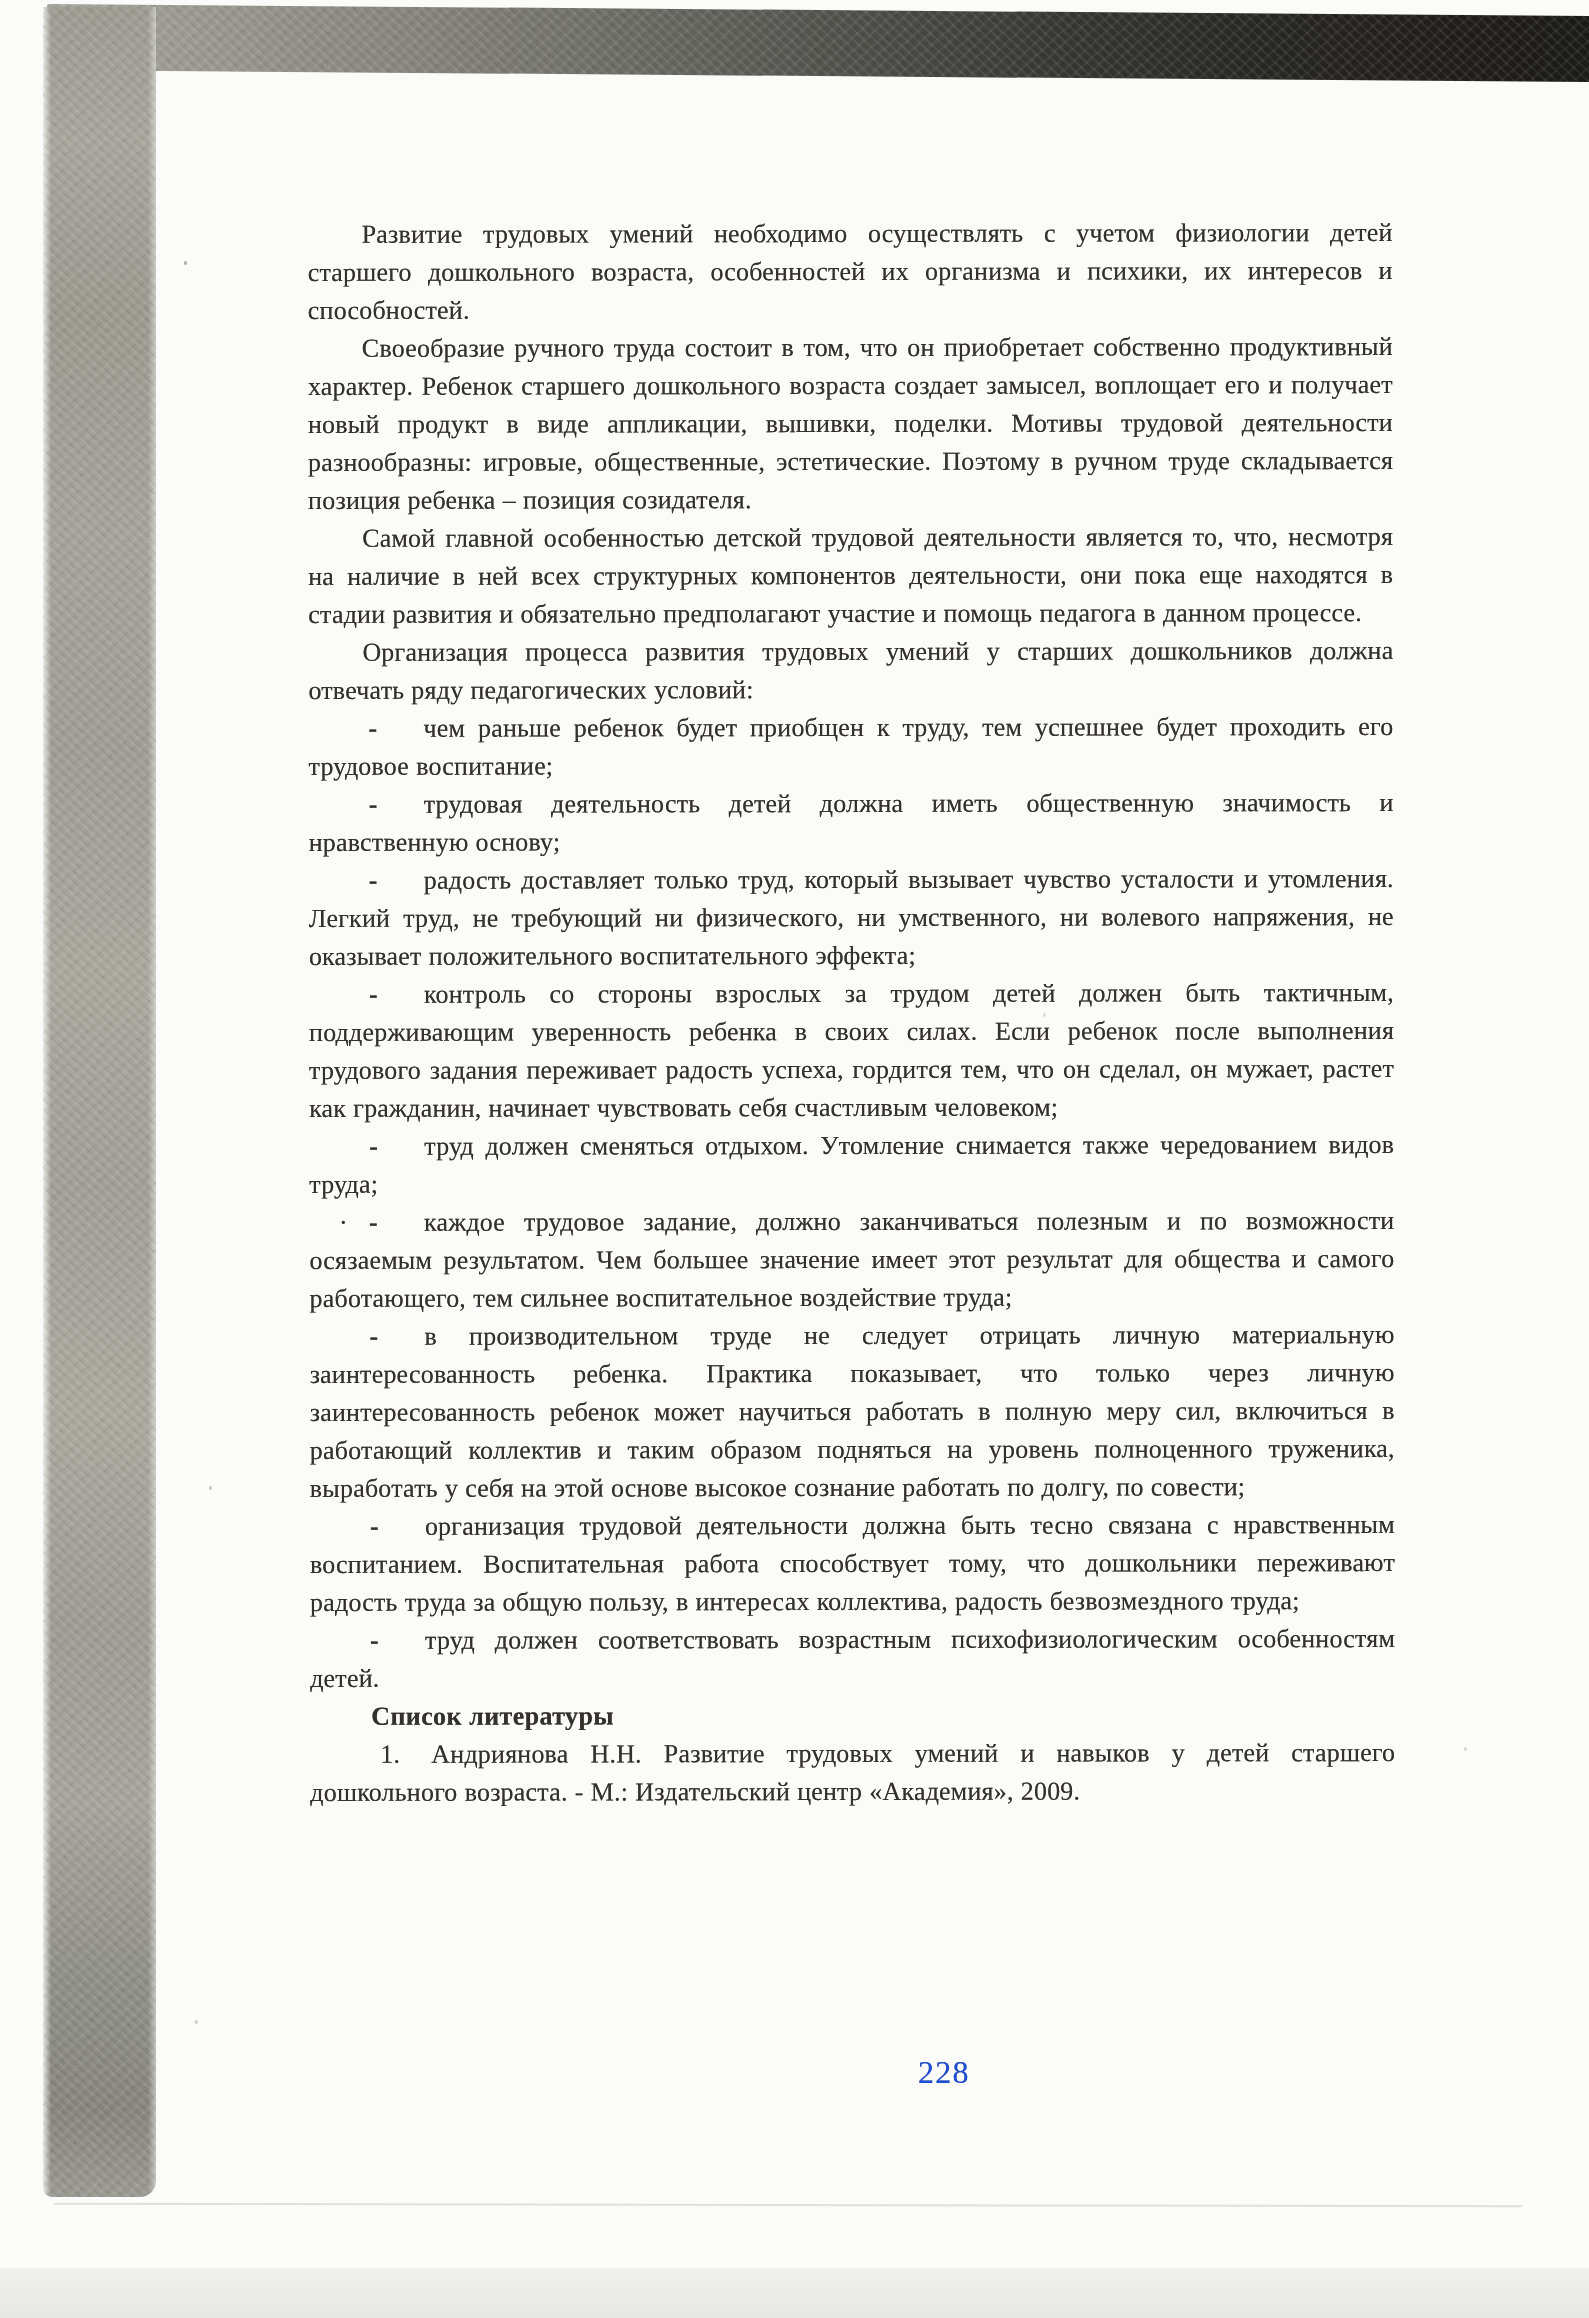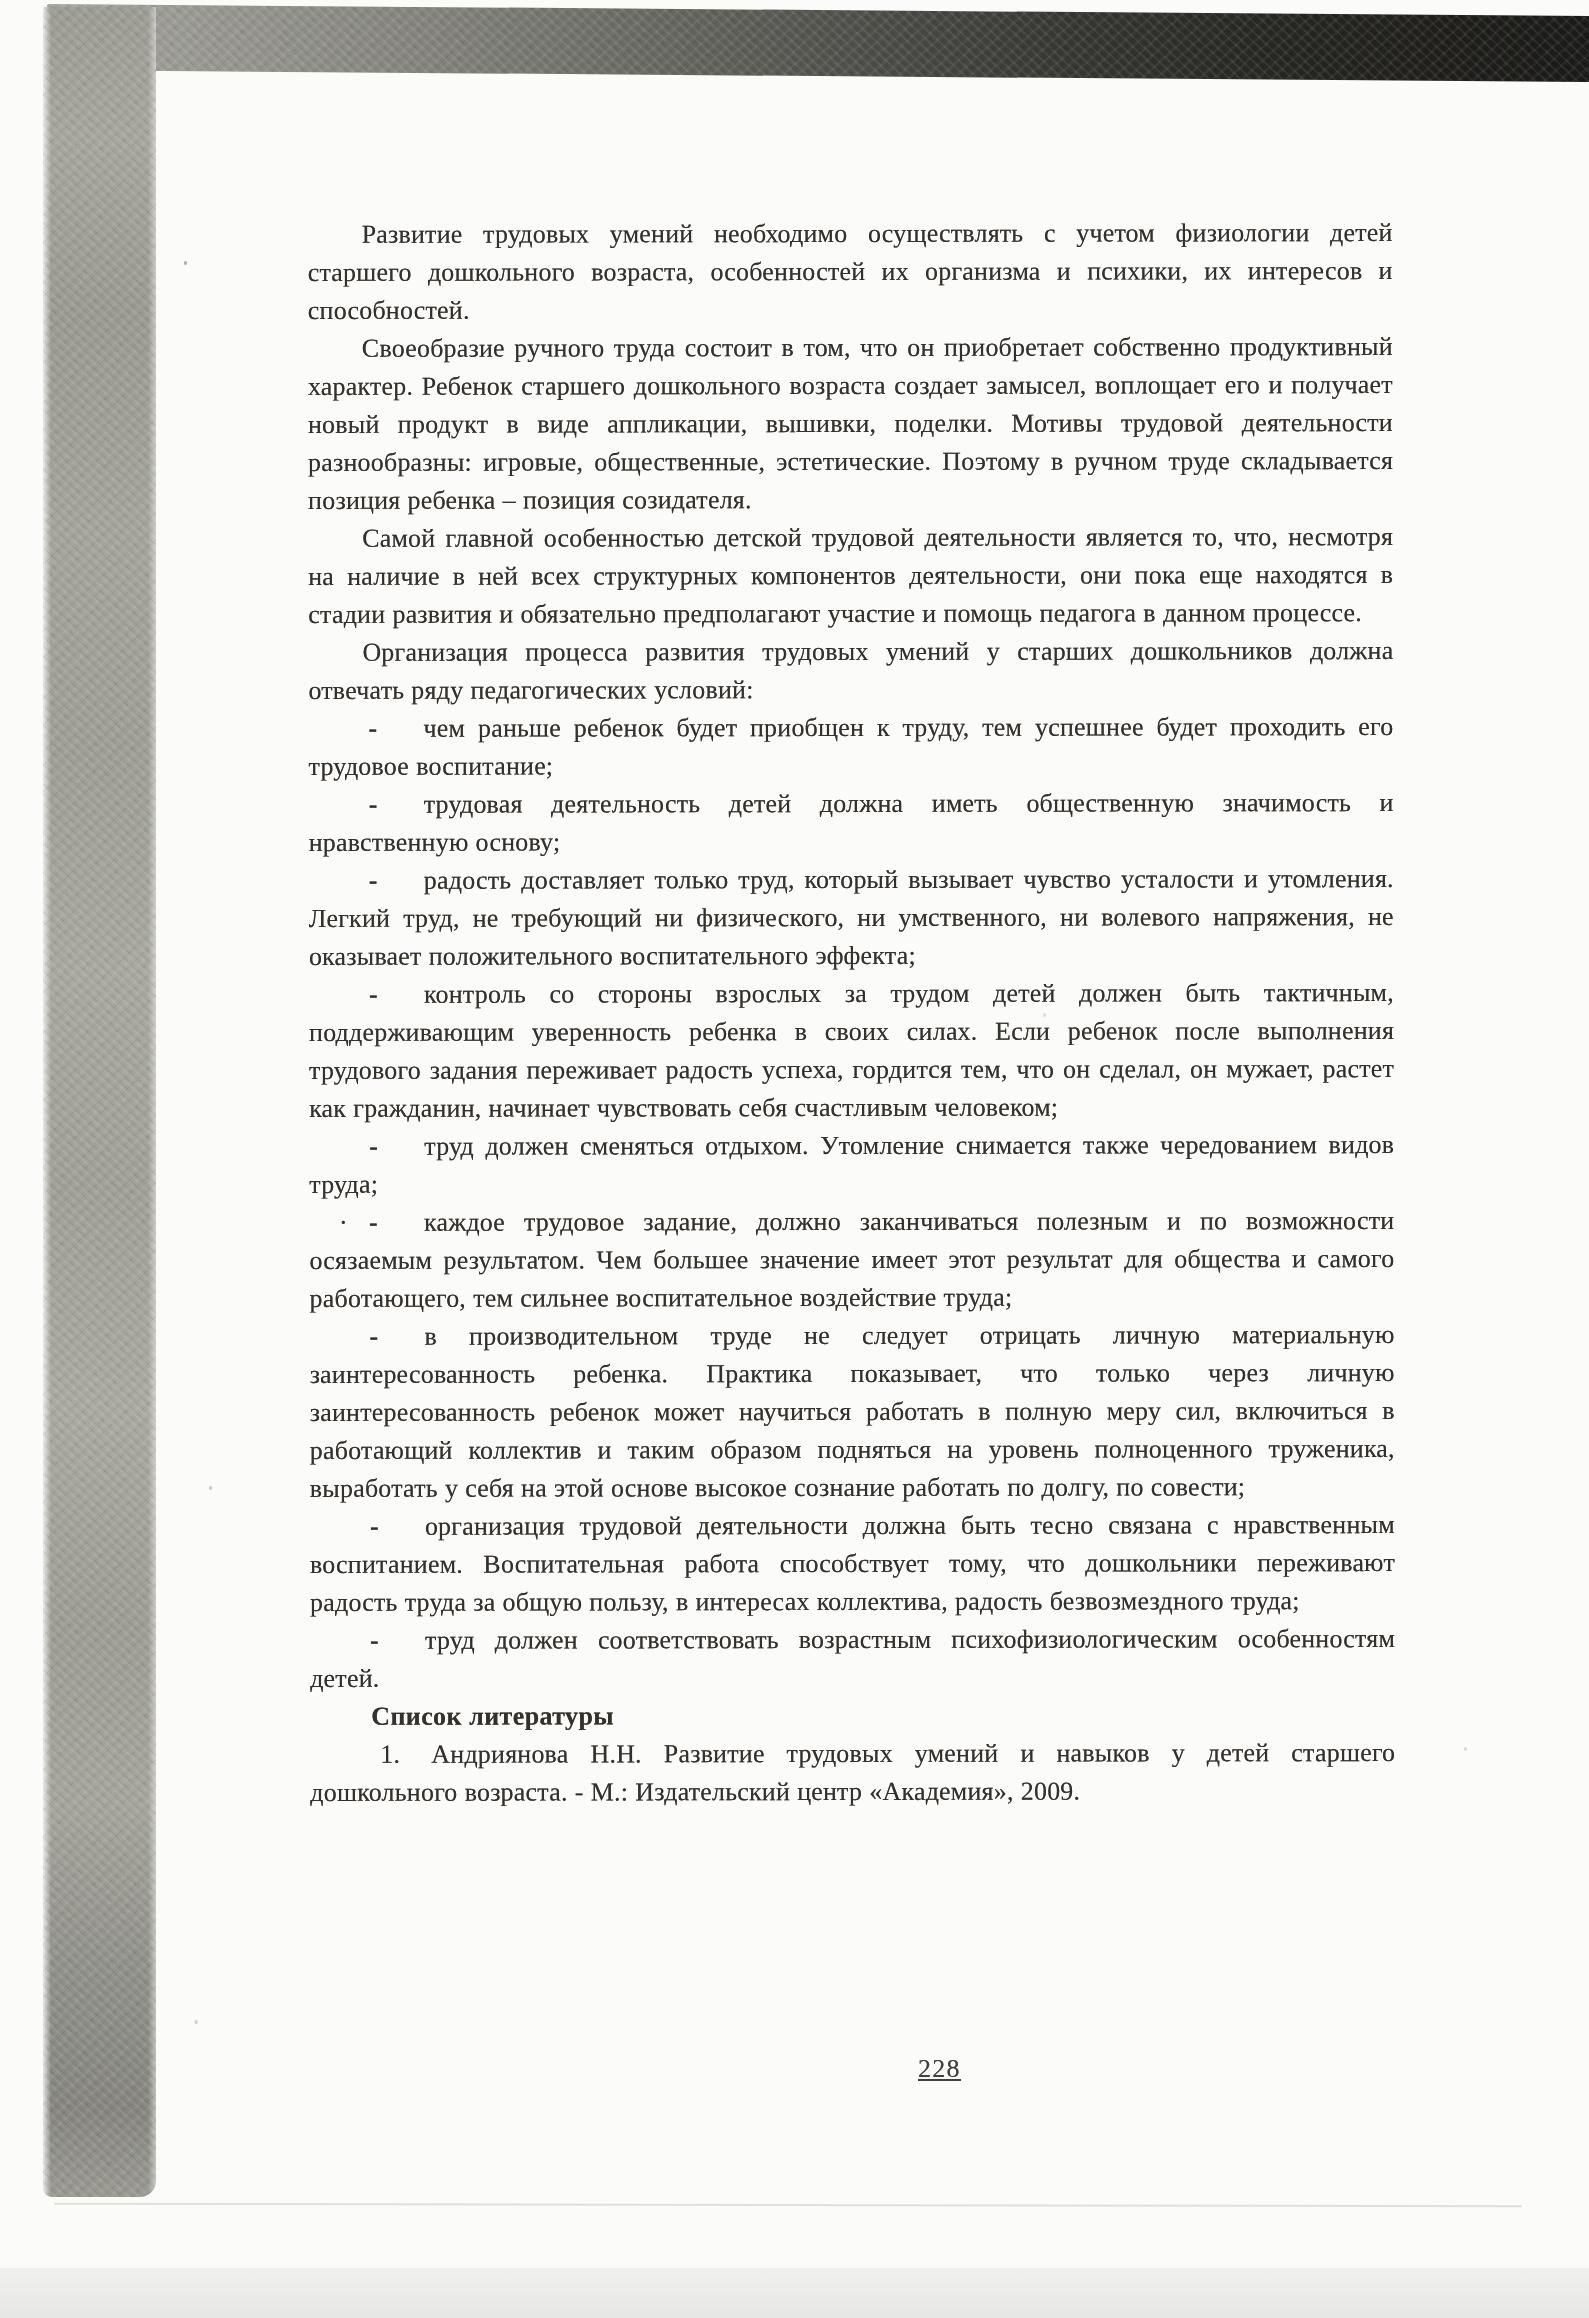--- a/index.html
+++ b/index.html
@@ -60,22 +60,22 @@
     text-shadow:0 0 0.5px rgba(45,40,34,.65);
   }
   .text-block p{margin:0;}
   p.indent{text-indent:54px;}
   .marker{display:inline-block;margin-left:60px;width:55px;font-weight:bold;}
   .predot{display:inline-block;margin-left:29.5px;width:7.2px;}
   .predot + .marker{margin-left:23px;}
   p.lit-heading{text-indent:61px;font-weight:bold;letter-spacing:0.4px;}
   .refnum{display:inline-block;margin-left:70px;width:51px;}
   .page-number{
-    position:absolute;left:918px;top:2054px;font-size:26px;color:#404040;
-    letter-spacing:1.3px;text-shadow:0 0 0.5px rgba(45,40,34,.6);text-decoration:underline;
+    position:absolute;left:918px;top:2054px;font-size:32px;color:#1d4ed8;
+    letter-spacing:1.3px;text-shadow:0 0 0.5px rgba(45,40,34,.6);
   }
 </style>
 </head>
 <body>
 
 <div class="scan-top grain"></div>
 <div class="scan-left grain"></div>
 <div class="scan-line"></div>
 <div class="scan-bottom"></div>
 <div class="speck"></div>

